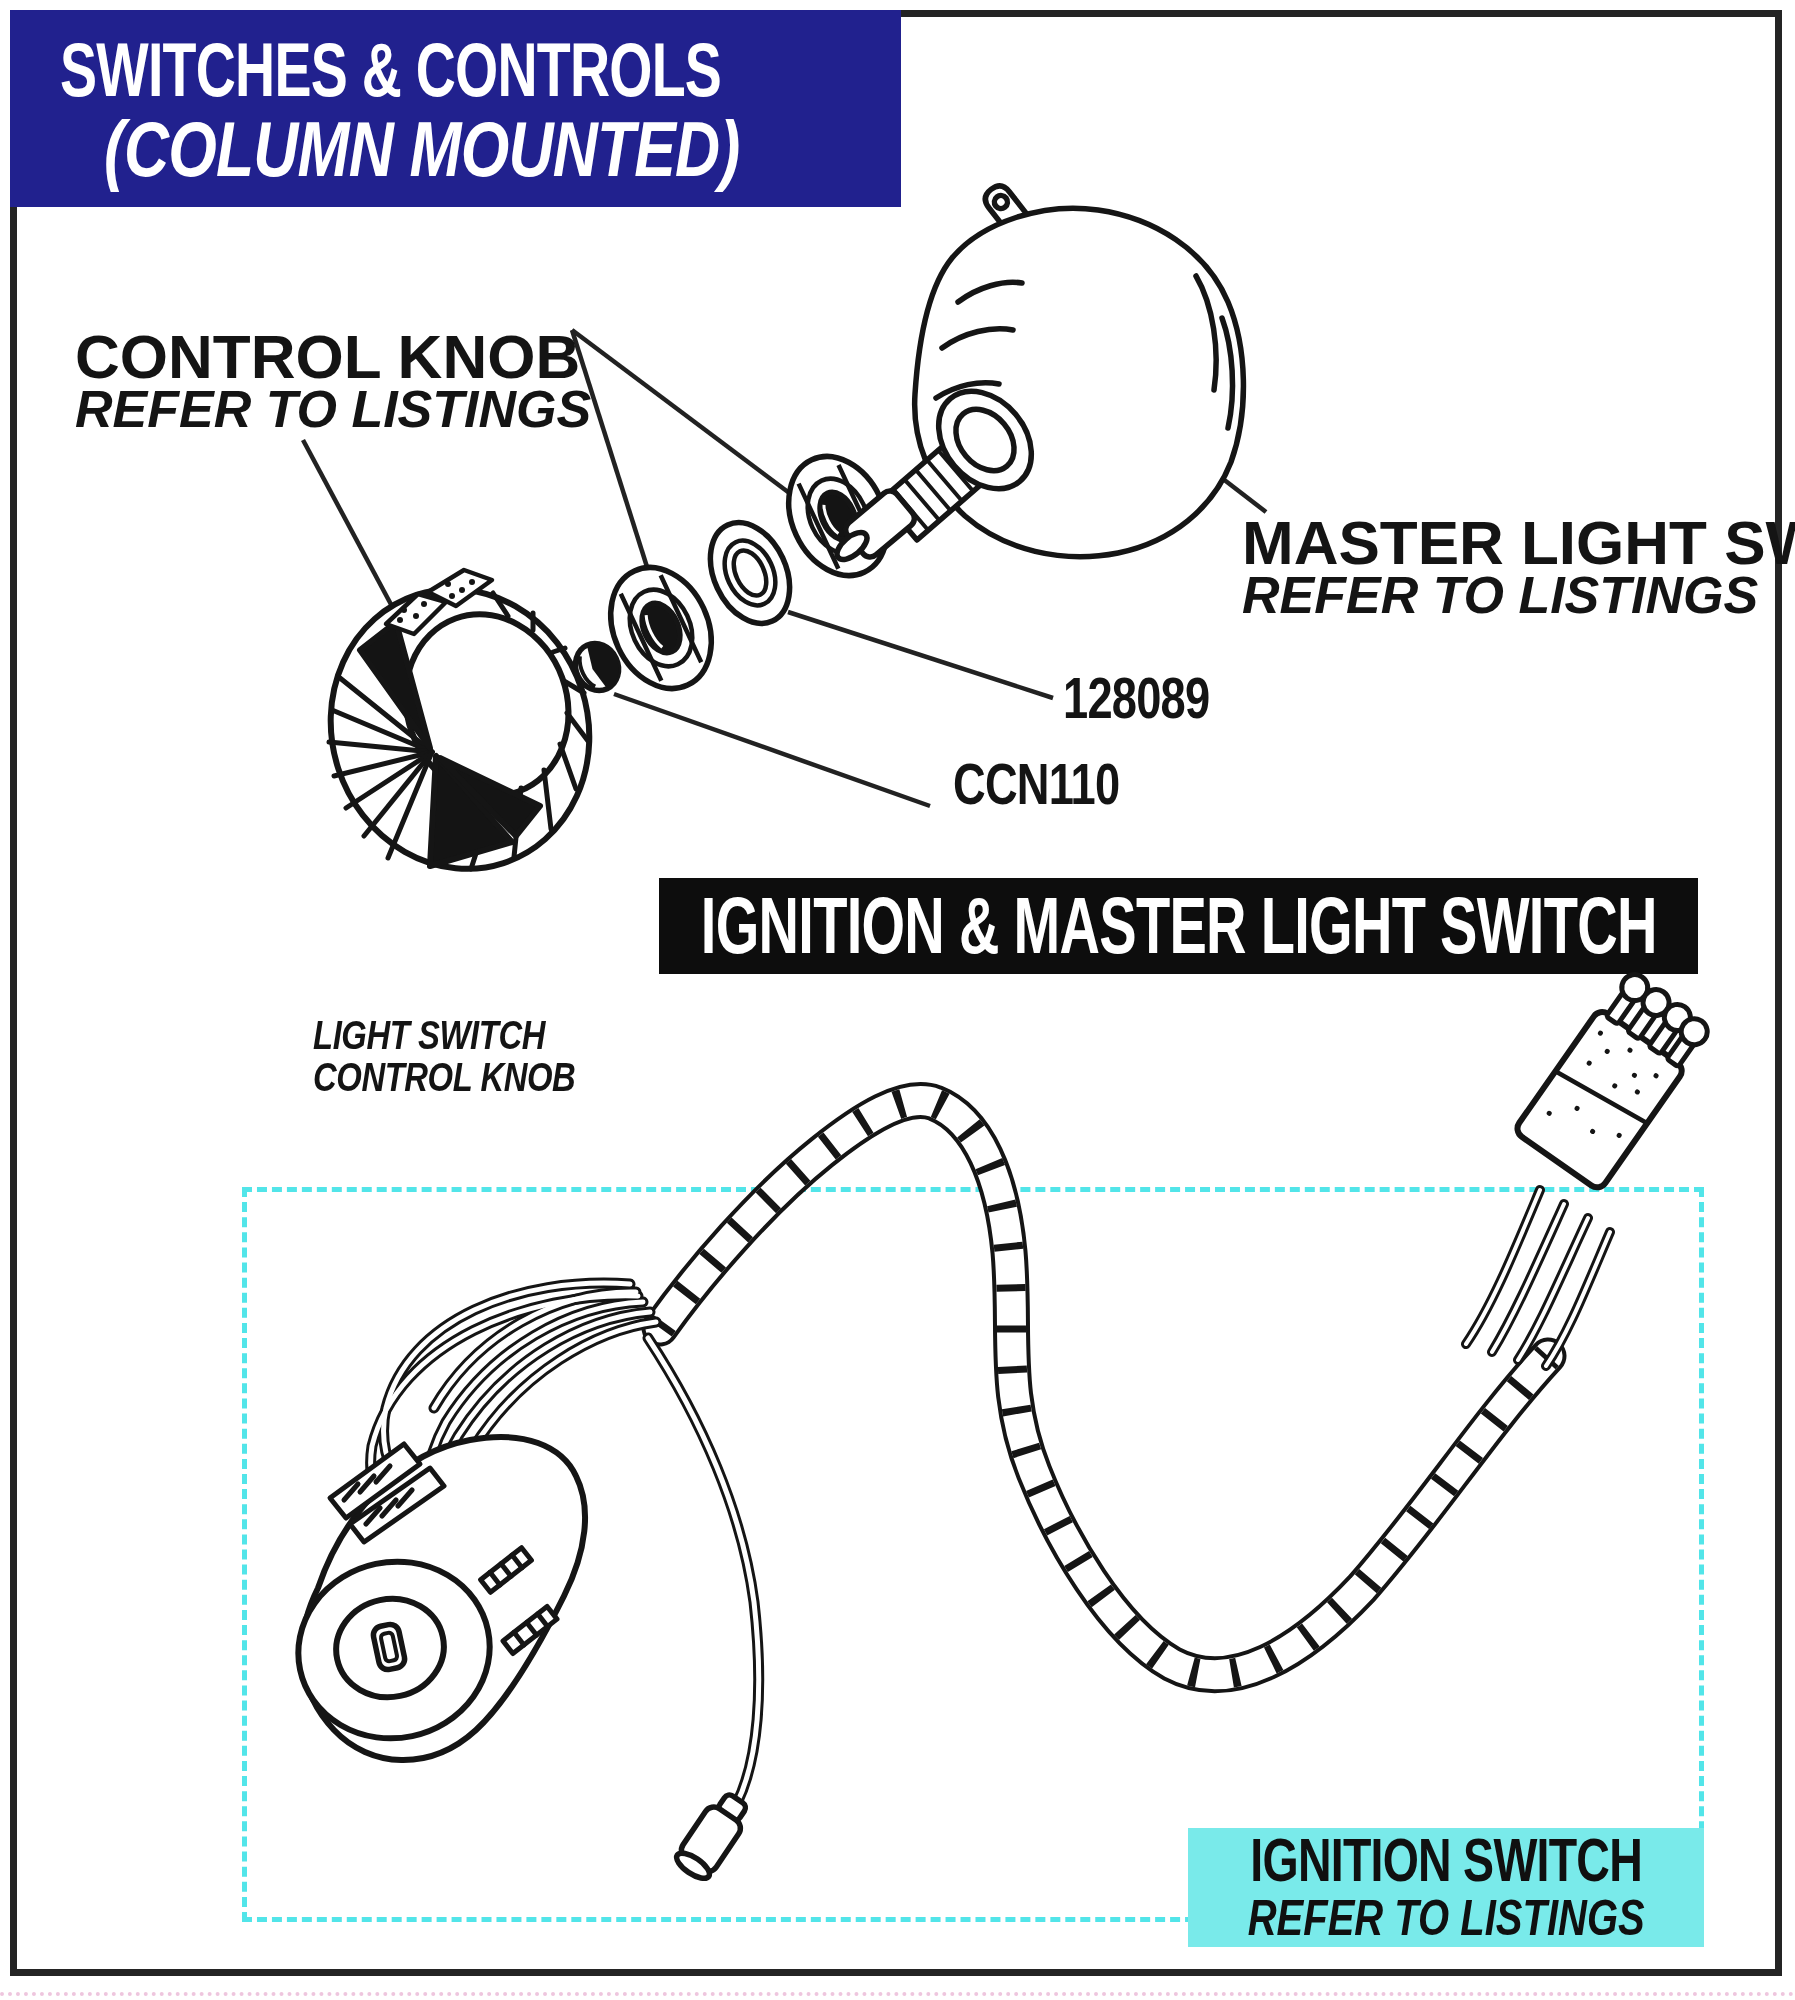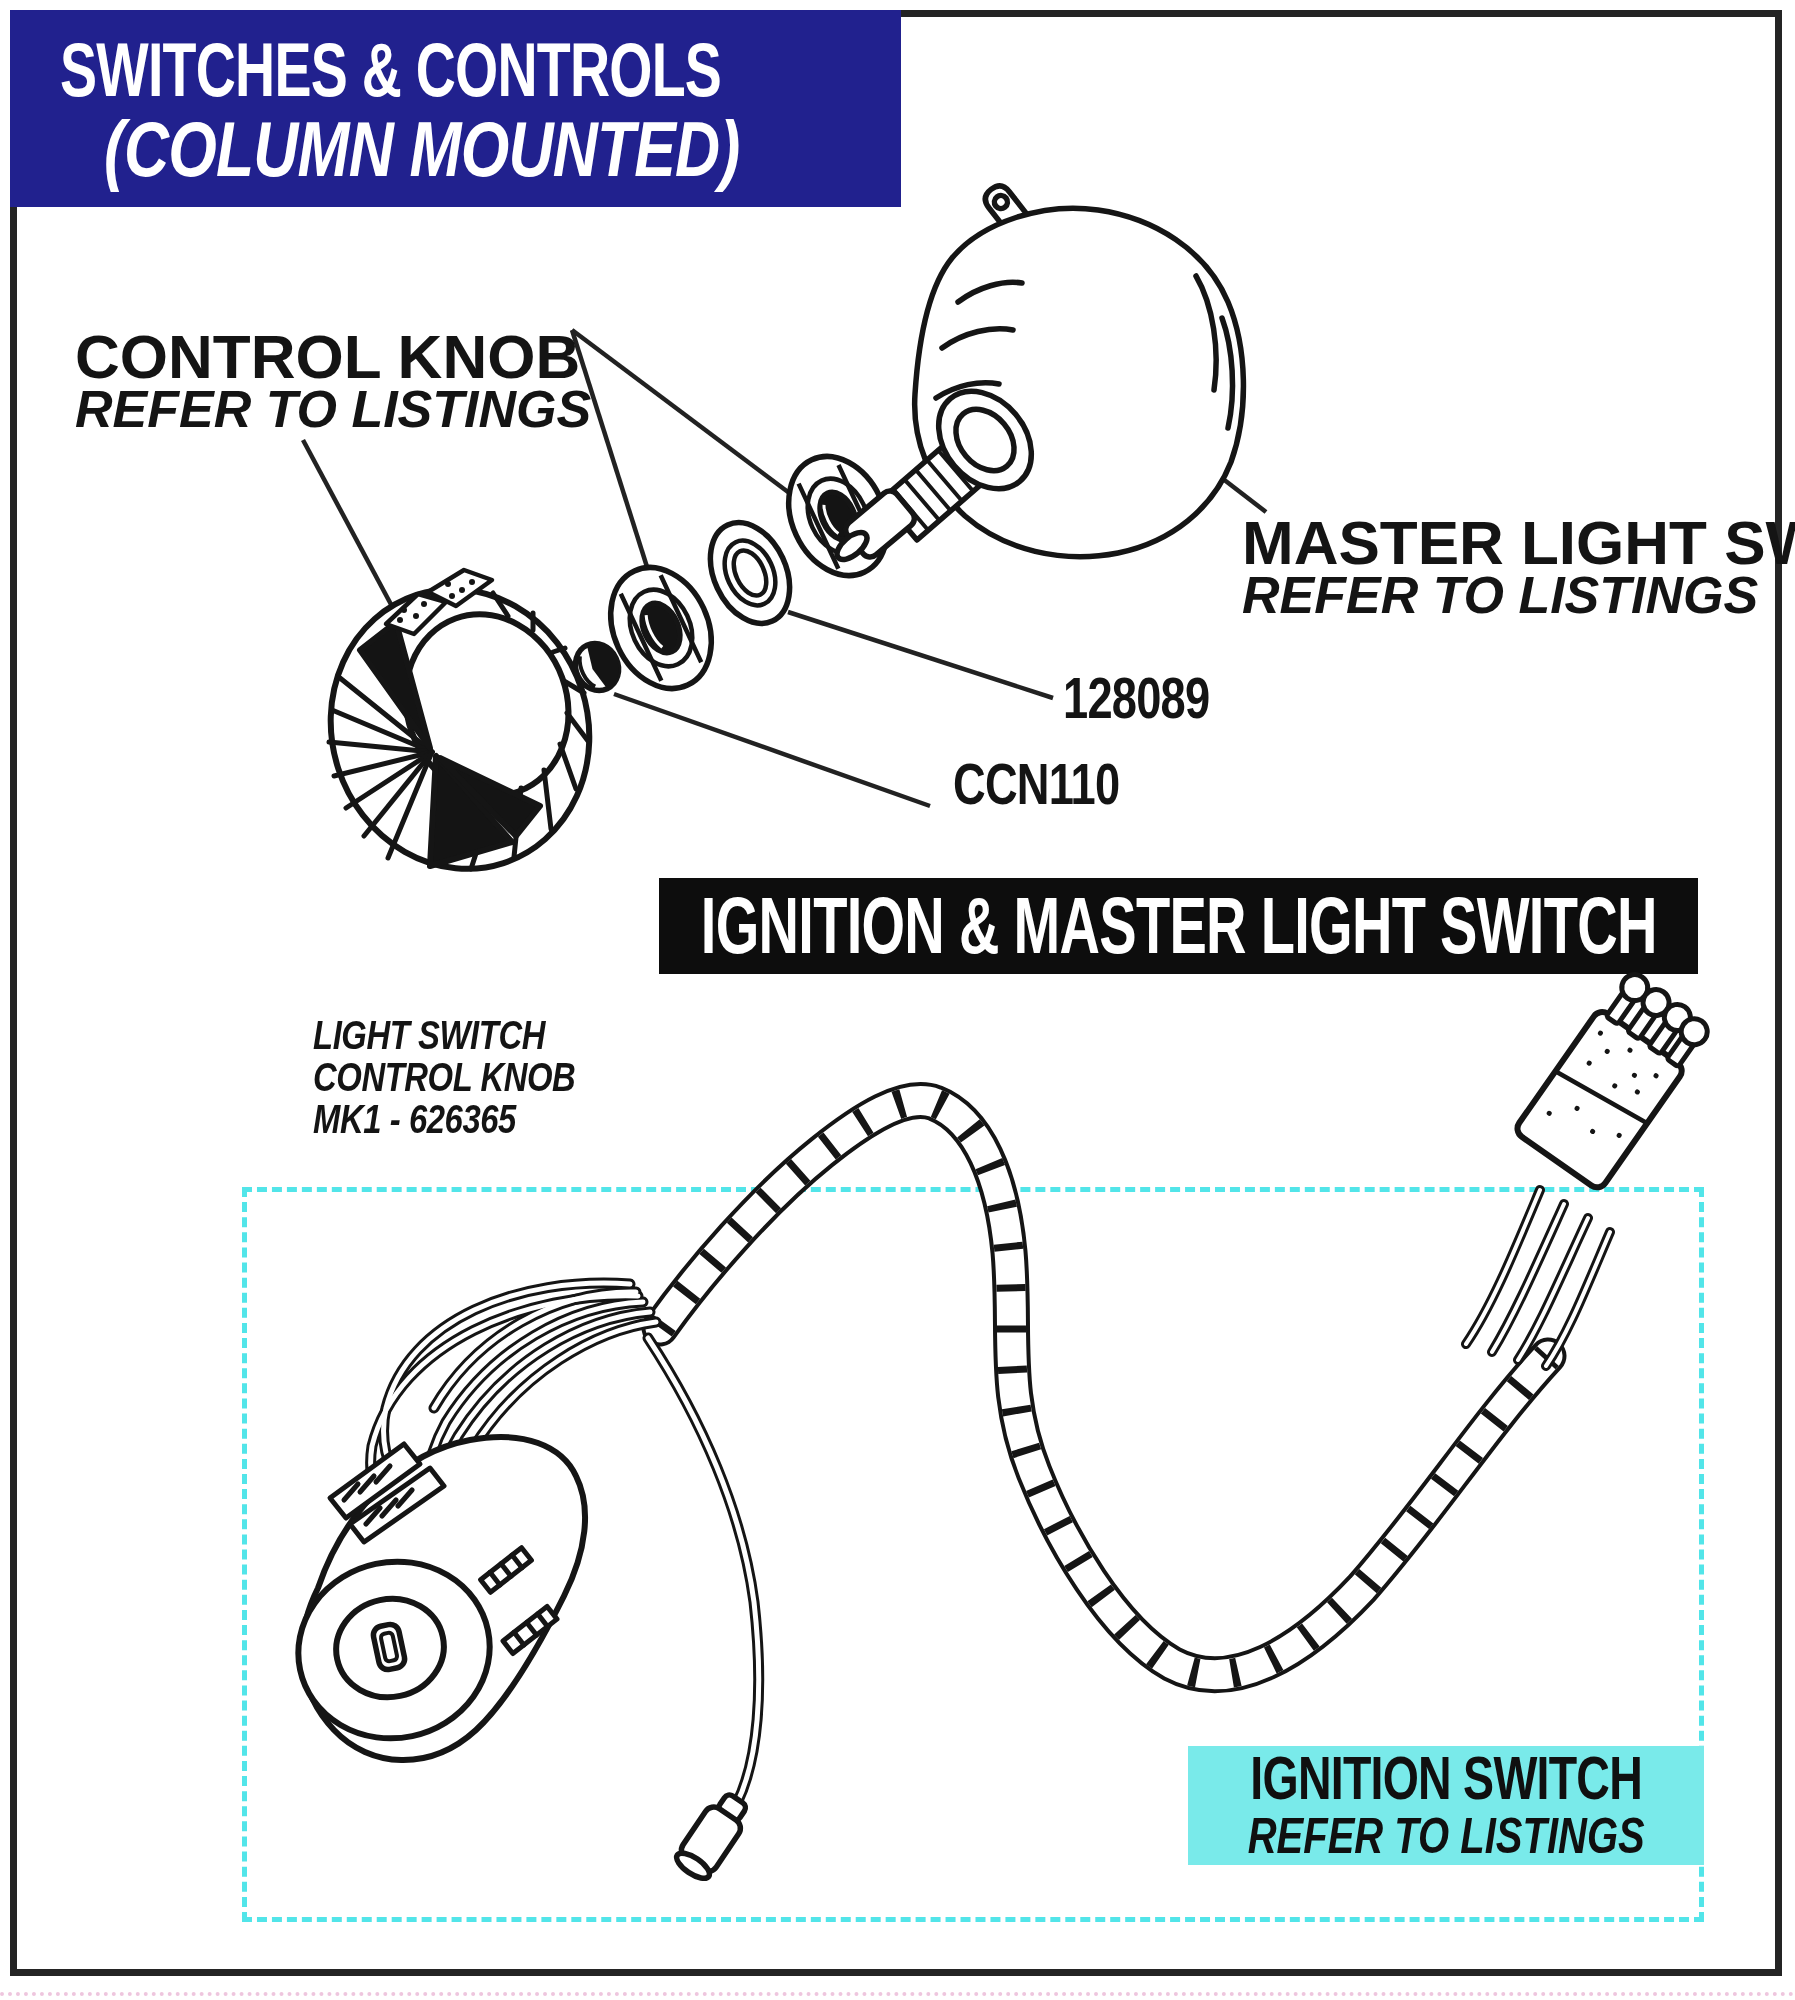--- a/index.html
+++ b/index.html
@@ -14,21 +14,21 @@
   .title-banner .l1{position:absolute;left:50px;top:16px;font-size:76px;font-weight:bold;color:#fff;
         white-space:nowrap;transform:scaleX(.73);transform-origin:left top;letter-spacing:-1px;}
   .title-banner .l2{position:absolute;left:94px;top:94px;font-size:78px;font-weight:bold;font-style:italic;
         color:#fff;white-space:nowrap;transform:scaleX(.80);transform-origin:left top;letter-spacing:-1px;}
   .section-banner{position:absolute;left:659px;top:878px;width:1039px;height:96px;background:#0d0d0d;
         display:flex;align-items:center;justify-content:center;}
   .section-banner span{font-size:80px;font-weight:bold;color:#fff;white-space:nowrap;
         transform:scaleX(.70);letter-spacing:-1px;}
   .highlight-box{position:absolute;left:242px;top:1187px;width:1462px;height:735px;
         border:5px dashed #52e5e9;box-sizing:border-box;}
-  .ignition-banner{position:absolute;left:1188px;top:1746px;width:516px;height:119px;background:#79eaea;
+  .ignition-banner{position:absolute;left:1188px;top:1828px;width:516px;height:119px;background:#79eaea;
         display:flex;flex-direction:column;align-items:center;justify-content:center;}
   .ignition-banner .l1{font-size:62px;font-weight:bold;color:#101010;white-space:nowrap;
         transform:scaleX(.75);letter-spacing:-1px;line-height:1.0;}
   .ignition-banner .l2{font-size:50px;font-weight:bold;font-style:italic;color:#101010;white-space:nowrap;
         transform:scaleX(.80);line-height:1.1;}
   
   .lab{position:absolute;font-weight:bold;white-space:nowrap;color:#141414;}
   .lab>span{display:inline-block;transform:scaleX(.78);transform-origin:left top;letter-spacing:-1px;}
   .pn{font-size:58px;}
   .cap1{font-size:62px;line-height:54px;}
@@ -323,21 +323,20 @@
     <span>128089</span>
   </div>
 
   <div class="lab pn" style="left:953px;top:750px;">
     <span>CCN110</span>
   </div>
 
   <div class="lab note" style="left:313px;top:1014px;">
     <div><span>LIGHT SWITCH</span></div>
     <div><span>CONTROL KNOB</span></div>
-    <div><span>MK1 - 626365</span></div>
   </div>
 
   <div class="ignition-banner">
     <div class="l1">IGNITION SWITCH</div>
     <div class="l2">REFER TO LISTINGS</div>
   </div>
 
   <div class="bottom-artifact"></div>
 </div>
 

